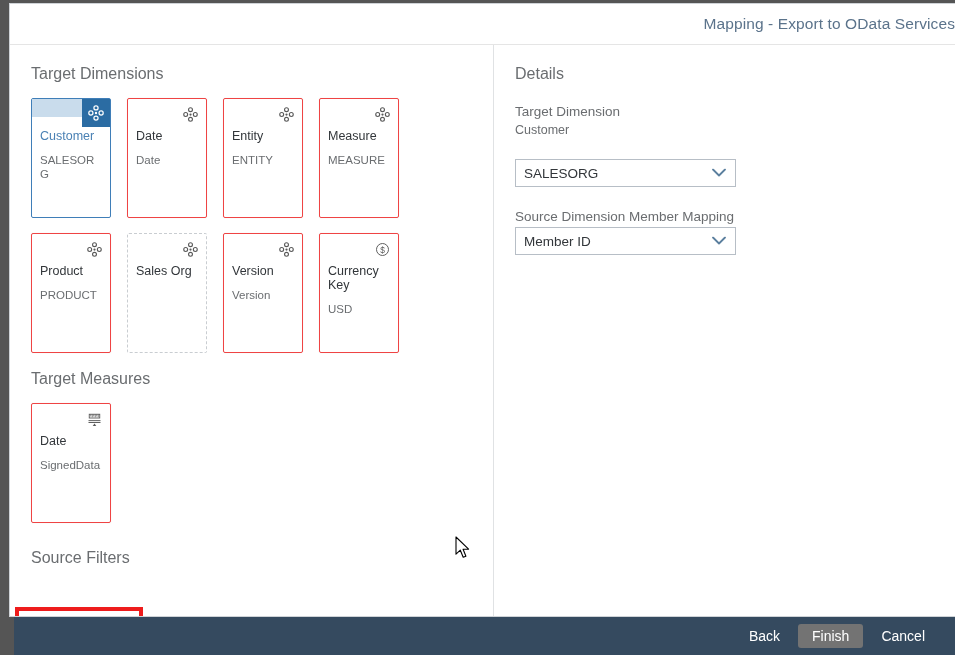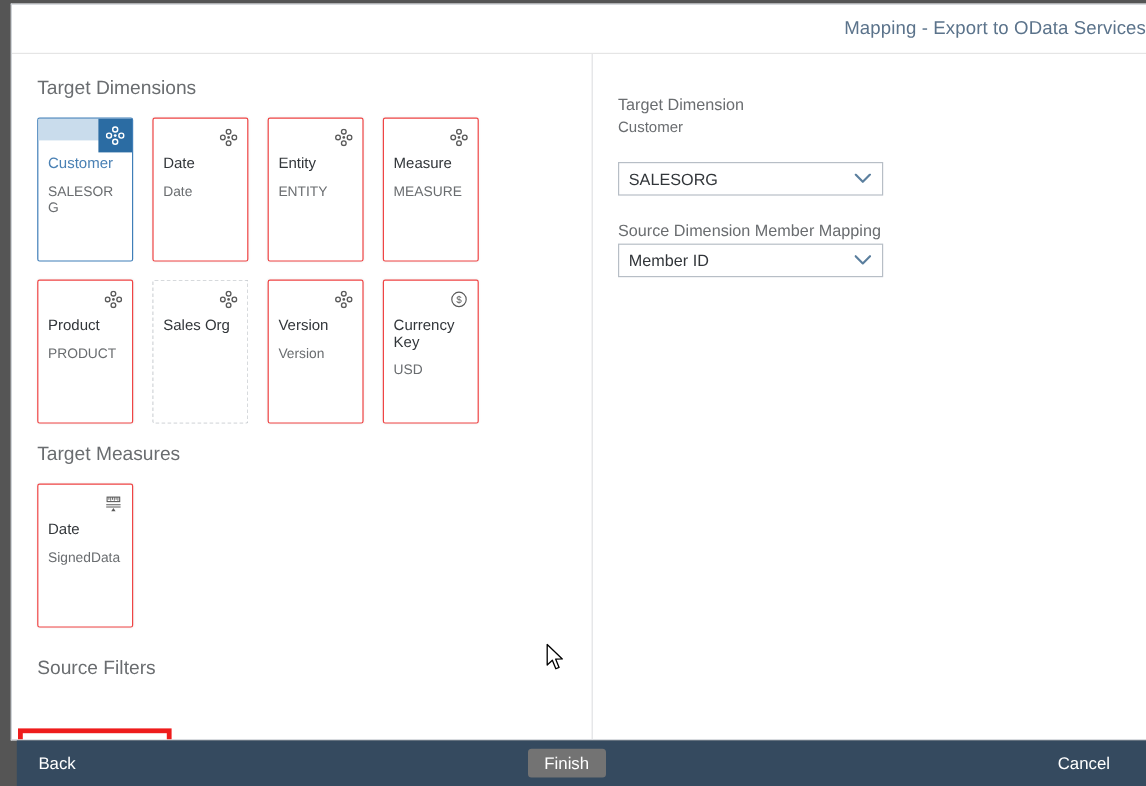--- a/index.html
+++ b/index.html
@@ -190,21 +190,21 @@
   #target-dimension-label { margin-bottom: 4px; margin-top: 15px; }
 
   
   #footer {
     position: absolute;
     left: 14px; top: 617px;
     width: 941px; height: 38px;
     background: #354a5f;
     display: flex;
     align-items: center;
-    justify-content: space-between;
+    justify-content: flex-end;
     padding-right: 16px;
     gap: 0px;
   }
   .footer-btn {
     font-size: 14px;
     color: #ffffff;
     background: transparent;
     border: none;
     padding: 4px 14px;
     margin-left: 4px;
@@ -385,20 +385,21 @@
       <div class="section-label" id="source-filters-label">Source Filters</div>
 
       <div id="add-filter-wrap">
         
       </div>
 
     </div>
 
     <div id="right-pane">
 
+      <div class="section-label" id="details-label">Details</div>
 
       <div class="field-label" id="target-dimension-label">Target Dimension</div>
       <div class="field-value">Customer</div>
 
       <div class="select-box">
         <span class="select-value">SALESORG</span>
         <span class="select-chevron">
           <svg width="14" height="9" viewBox="0 0 14 9">
               <path d="M1 1 L7 7 L13 1" fill="none" stroke="#5b7f9e" stroke-width="1.8" stroke-linecap="round" stroke-linejoin="round"></path>
             </svg>

